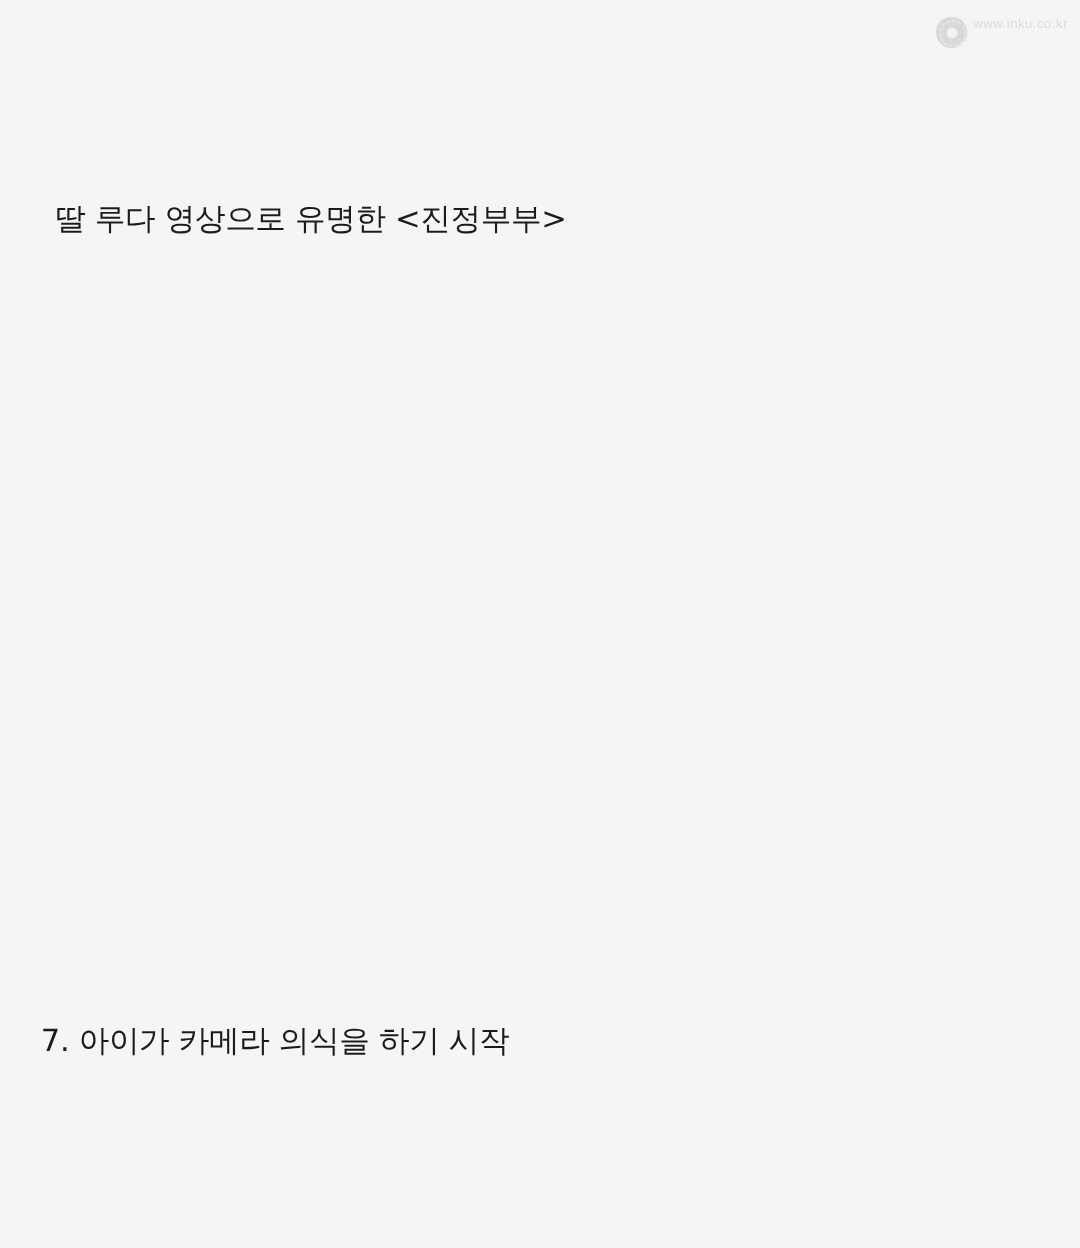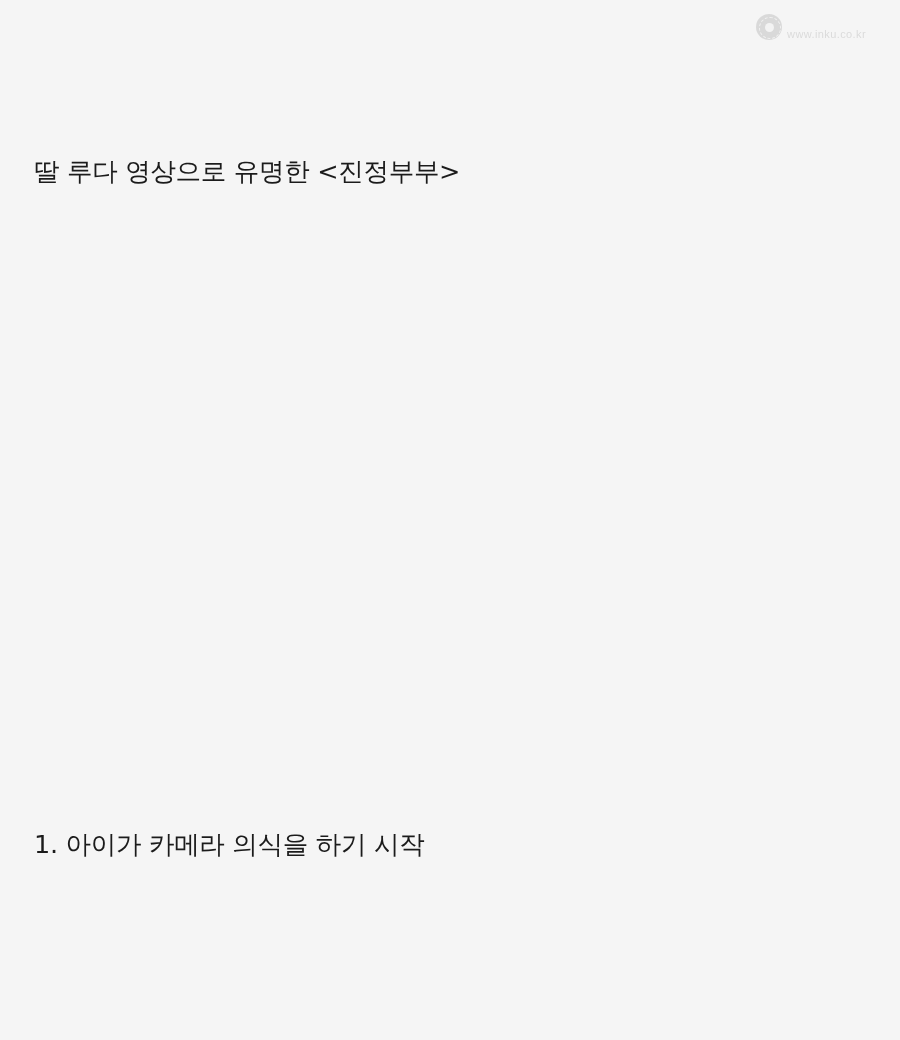--- a/index.html
+++ b/index.html
@@ -19,23 +19,23 @@
     position: relative;
     width: 900px;
     height: 1040px;
     background: #f5f5f5;
     box-sizing: border-box;
     padding: 22px 34px 0 34px;
   }
   .watermark {
     position: absolute;
     top: 14px;
-    right: 34px;
+    right: 10px;
     display: flex;
-    align-items: flex-end;
+    align-items: flex-start;
     gap: 5px;
     opacity: 0.30;
     pointer-events: none;
   }
   .watermark .wm-logo {
     width: 26px;
     height: 26px;
     border-radius: 50%;
     background: #9a9a9a;
     position: relative;
@@ -73,21 +73,21 @@
   .body-text {
     font-size: 25.5px;
     line-height: 1.68;
     color: #1b1b1b;
     letter-spacing: -0.3px;
     font-family: "DejaVu Sans", sans-serif;
     white-space: pre-wrap;
     word-break: break-word;
   }
   .para {
-    margin: 0;
+    margin: 12px;
   }
   .gap-sm { height: 38px; }
   .gap-md { height: 78px; }
   .list .para { margin: 0; }
 </style>
 </head>
 <body>
 
 <div class="page">
 
@@ -99,21 +99,21 @@
   <div class="body-text">
 
     <p class="para">딸 루다 영상으로 유명한 &lt;진정부부&gt;</p>
 
     <div class="gap-sm"></div>
 
 
     <div class="gap-md"></div>
 
     <div class="list">
-      <p class="para">1. 아이가 카메라 의식을 하기 시작</p>
+      <p class="para">7. 아이가 카메라 의식을 하기 시작</p>
       
       
       
       
       
     </div>
 
     
 
     

